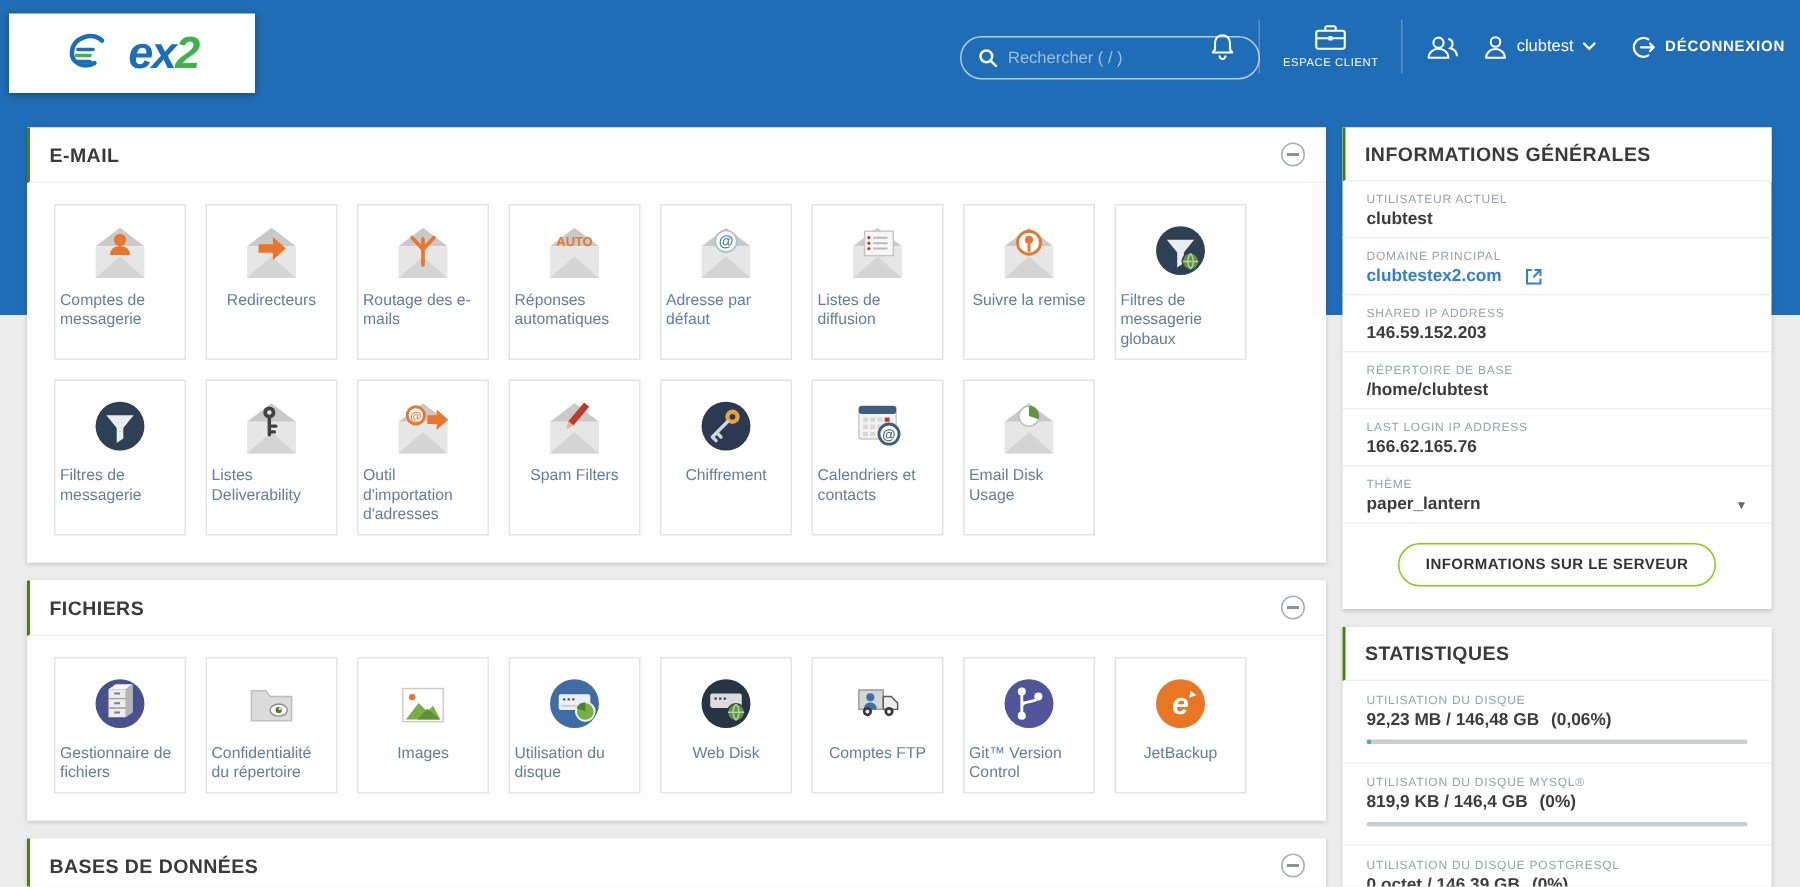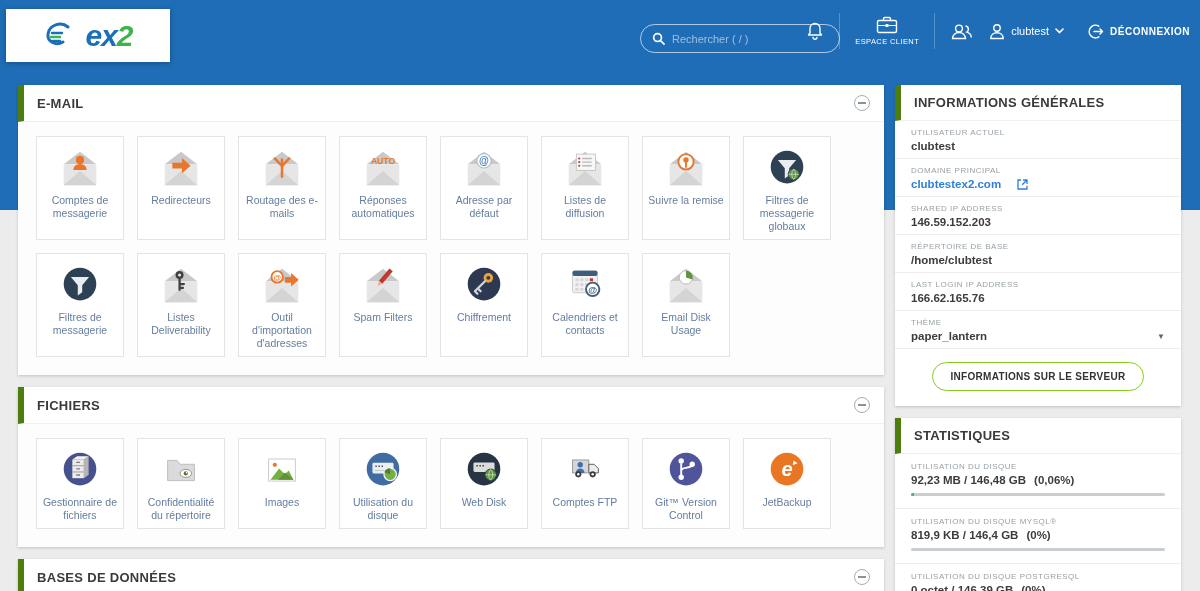--- a/index.html
+++ b/index.html
@@ -38,34 +38,34 @@
   .userbox { display:flex; align-items:center; gap:6px; cursor:pointer; }
   .username { font-size:11px; color:#fff; }
   .logout { display:flex; align-items:center; gap:6px; cursor:pointer; margin-left:8px; }
   .logout-label { font-size:10px; font-weight:bold; letter-spacing:.5px; color:#fff; }
 
   
   .main { position:absolute; left:18px; top:85px; width:866px; z-index:2; }
   .card { background:#fff; box-shadow:0 1px 3px rgba(0,0,0,.18); margin-bottom:12px; }
   .sec-head {
     display:flex; align-items:center; justify-content:space-between;
-    padding:10px 14px 10px 13px; border-left:6px solid #4d7c0f; border-bottom:1px solid #f0f0f0;
+    padding:10px 14px 10px 13px; border-left:2px solid #4d7c0f; border-bottom:1px solid #f0f0f0;
     background:#fff;
   }
   .sec-title { font-size:13px; font-weight:bold; color:#3a3a3a; letter-spacing:.3px; }
   .collapse-btn {
     width:16px; height:16px; border:1px solid #a6adb3; border-radius:50%;
     display:flex; align-items:center; justify-content:center; cursor:pointer; background:#fff;
   }
   .minus-line { width:8px; height:1.5px; background:#8b9298; display:block; }
   .sec-body { background:#fdfdfd; padding:14px 0 18px 18px; display:flex; flex-wrap:wrap; gap:13px; }
   .tile {
     width:88px; min-height:88px; background:#fff; border:1px solid #e4e4e4;
     display:flex; flex-direction:column; align-items:center; justify-content:flex-start;
-    padding-top:9px; cursor:pointer; text-align:center;
+    padding-top:9px; cursor:pointer; 
   }
   .tile-icon { width:46px; height:46px; display:block; }
   .tile-label { font-size:10.5px; line-height:13px; color:#647d9e; padding:2px 3px 6px; }
   svg text { font-family:"Liberation Sans", sans-serif; }
 
   
   .sidebar { position:absolute; left:895px; top:85px; width:286px; z-index:2; }
   .info-row { padding:7px 16px 6px; border-bottom:1px solid #eeeeee; }
   .info-label { font-size:8px; letter-spacing:.5px; color:#99a1a7; margin-bottom:3px; }
   .info-value { font-size:11.5px; font-weight:bold; color:#3c3c3c; }

